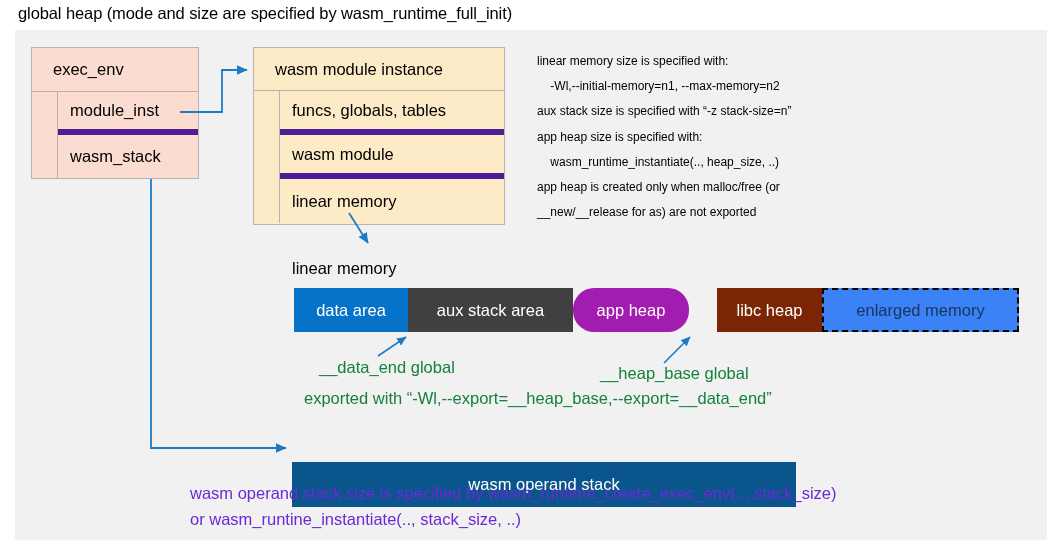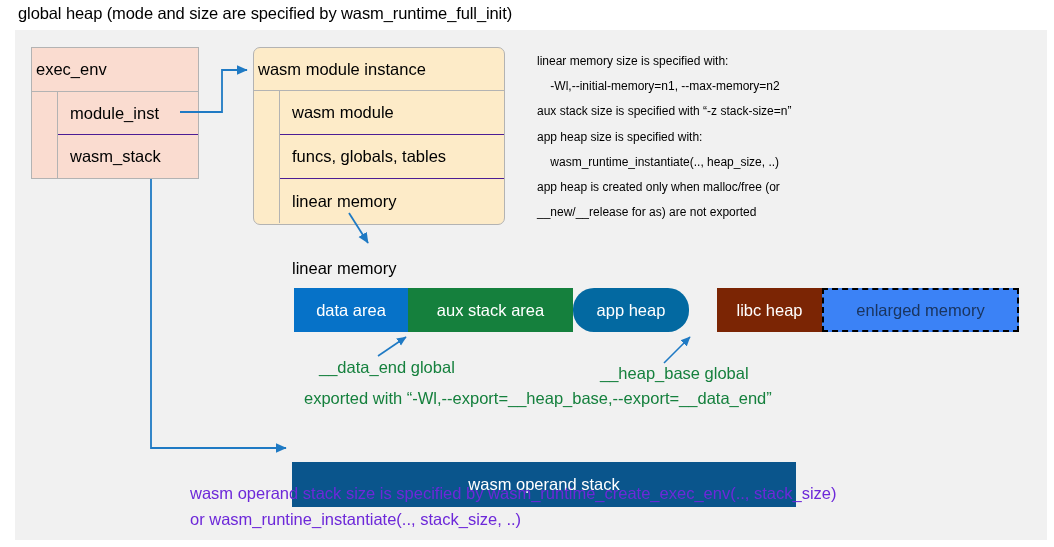--- a/index.html
+++ b/index.html
@@ -45,21 +45,21 @@
     border: 1px solid #b3b3b3;
     box-sizing: border-box;
   }
   .struct-title {
     box-sizing: border-box;
     width: 100%;
     font-size: 16.5px;
     color: #000000;
     display: flex;
     align-items: center;
-    padding-left: 4px;
+    padding-left: 21px;
     border-bottom: 1px solid #b3b3b3;
   }
   .struct-body {
     display: flex;
     width: 100%;
   }
   .struct-gutter {
     flex: 0 0 auto;
     border-right: 1px solid #b3b3b3;
     box-sizing: border-box;
@@ -69,38 +69,37 @@
     display: flex;
     flex-direction: column;
   }
   .struct-row {
     box-sizing: border-box;
     font-size: 16.5px;
     color: #000000;
     display: flex;
     align-items: center;
     padding-left: 12px;
-    border-bottom: 1px solid #4c1d95;
+    border-bottom: 6px solid #4c1d95;
   }
   .struct-row:last-child { border-bottom: none; }
 
   
   #exec-env {
     left: 27px; top: 47px; width: 168px; height: 132px;
     background: #fadcd0;
   }
   #exec-env .struct-title { height: 44px; }
   #exec-env .struct-gutter { width: 26px; }
   #exec-env .struct-row { height: 43px; }
 
   
   #module-instance {
     left: 249px; top: 47px; width: 252px; height: 178px;
     background: #fdebc8;
-    border-radius: 7px;
   }
   #module-instance .struct-title { height: 43px; }
   #module-instance .struct-gutter { width: 26px; }
   #module-instance .struct-row { height: 44px; }
 
   
   #notes {
     position: absolute;
     left: 533px;
     top: 49px;
@@ -205,40 +204,40 @@
         <div class="struct-row">wasm_stack</div>
       </div>
     </div>
   </div>
 
   <div class="struct" id="module-instance">
     <div class="struct-title">wasm module instance</div>
     <div class="struct-body">
       <div class="struct-gutter"></div>
       <div class="struct-rows">
+        <div class="struct-row">funcs, globals, tables</div>
         <div class="struct-row">wasm module</div>
-        <div class="struct-row">funcs, globals, tables</div>
         <div class="struct-row">linear memory</div>
       </div>
     </div>
   </div>
 
   <div id="notes">linear memory size is specified with:
     -Wl,--initial-memory=n1, --max-memory=n2
 aux stack size is specified with “-z stack-size=n”
 app heap size is specified with:
     wasm_runtime_instantiate(.., heap_size, ..)
 app heap is created only when malloc/free (or
 __new/__release for as) are not exported</div>
 
   <div id="linear-memory-label">linear memory</div>
   <div id="mem-bar">
       <div class="mem-seg" style="width: 114px; background: rgb(6, 114, 200);">data area</div>
-      <div class="mem-seg" style="width: 165px; background: #15803d;">aux stack area</div>
-      <div class="mem-seg" style="width: 116px; background: #0369a1; border-radius: 21px;">app heap</div>
+      <div class="mem-seg" style="width: 165px; background: #404040;">aux stack area</div>
+      <div class="mem-seg" style="width: 116px; background: #a21caf; border-radius: 21px;">app heap</div>
       <div class="mem-seg" style="width: 105px; background: rgb(123, 37, 4); margin-left: 28px;">libc heap</div>
       <div class="mem-seg dashed" style="width: 197px;">enlarged memory</div>
     </div>
 
   <div class="anno" id="anno-data-end">__data_end global</div>
   <div class="anno" id="anno-exported">exported with “-Wl,--export=__heap_base,--export=__data_end”</div>
   <div class="anno" id="anno-heap-base">__heap_base global</div>
 
   <div id="operand-stack">wasm operand stack</div>
   <div id="operand-caption">wasm operand stack size is specified by wasm_runtime_create_exec_env(.., stack_size)

